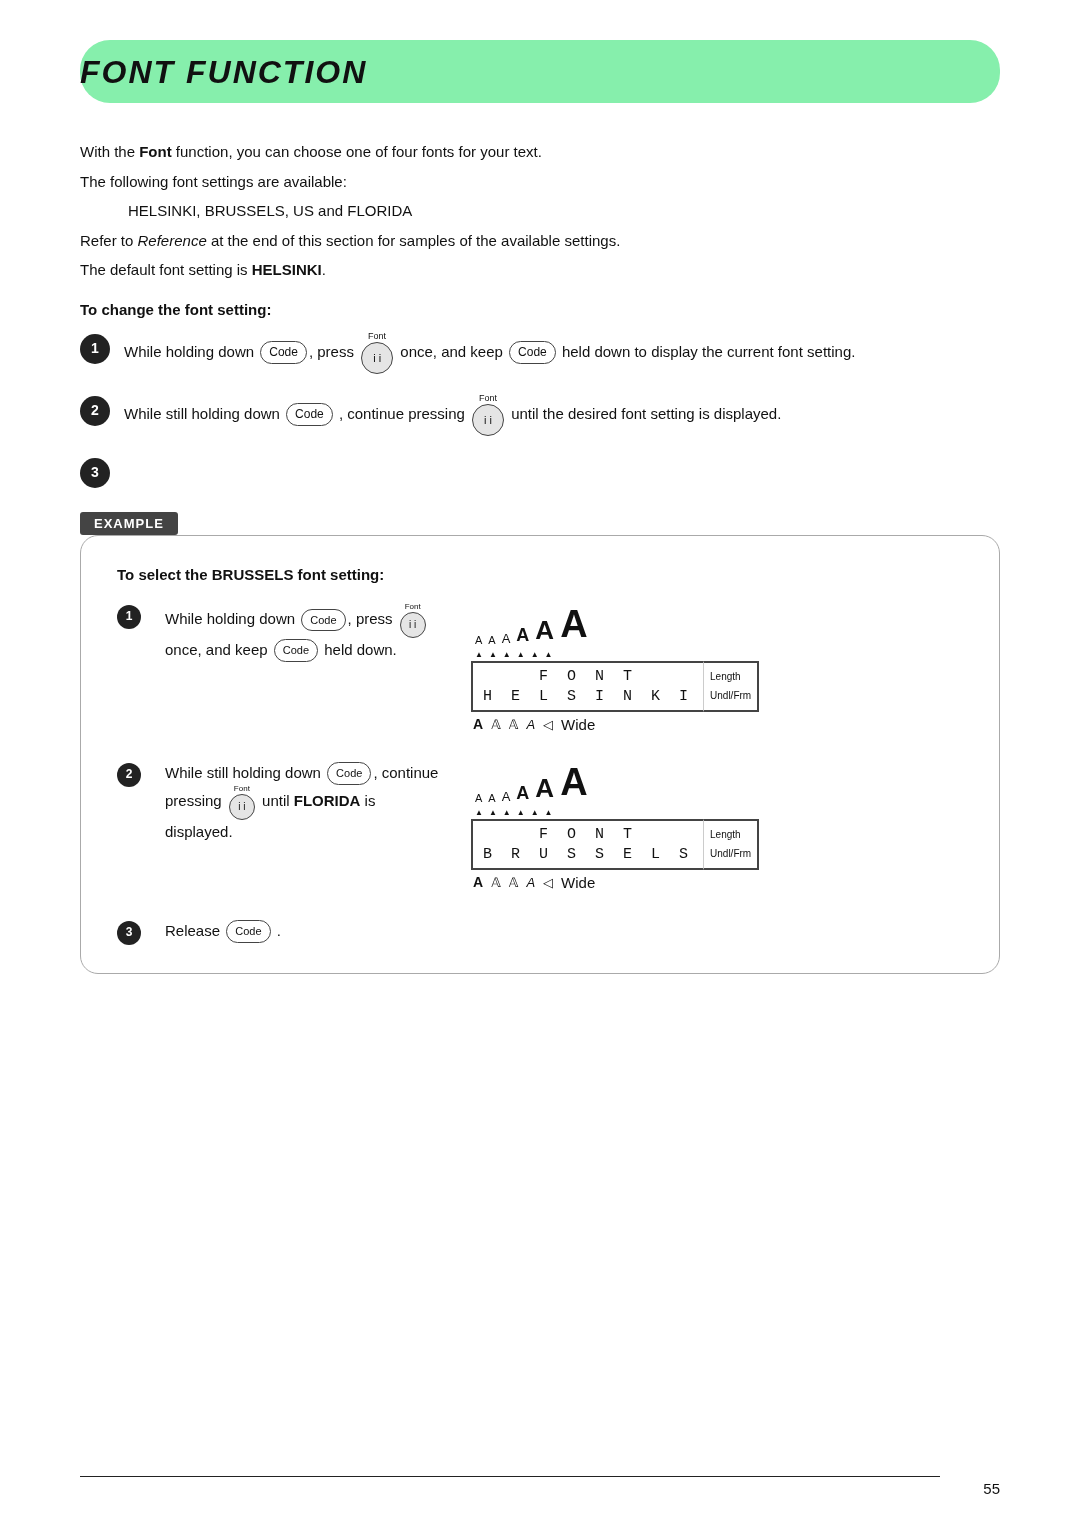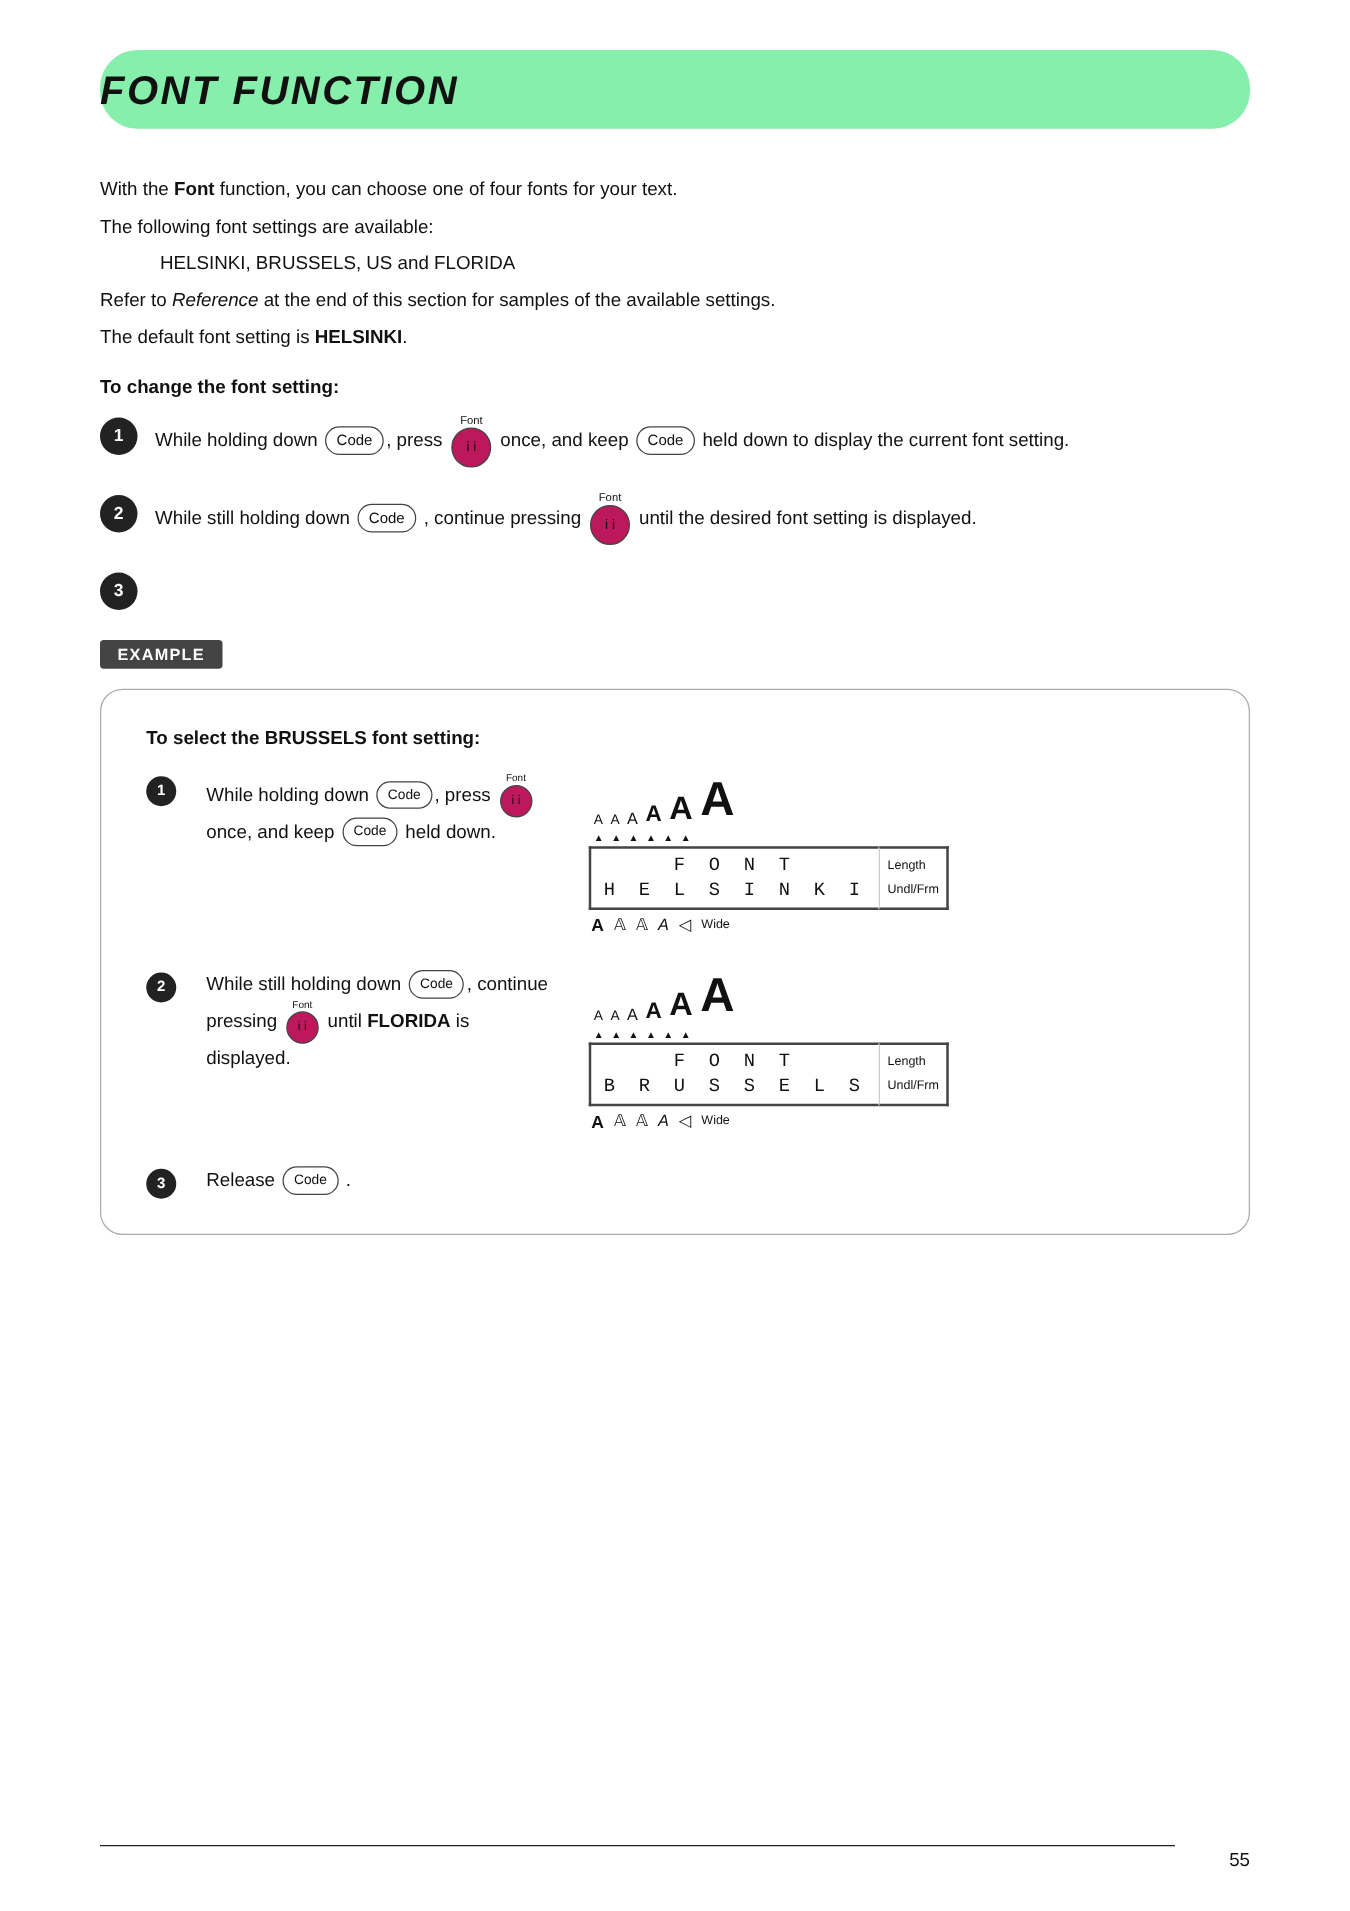--- a/index.html
+++ b/index.html
@@ -112,35 +112,35 @@
     }
     .key-circle {
       display: inline-block;
       border: 1.5px solid #444;
       border-radius: 50%;
       width: 32px;
       height: 32px;
       font-size: 11px;
       text-align: center;
       line-height: 30px;
-      background: #be185d;
+      background: #e5e5e5;
       vertical-align: middle;
     }
 
     
     .example-label {
       background: #444;
       color: #fff;
       font-size: 13px;
       font-weight: bold;
       letter-spacing: 1px;
       padding: 4px 14px;
       display: inline-block;
       border-radius: 3px;
-      margin-bottom: 16px;
+      margin-bottom: 0;
     }
 
     .example-box {
       border: 1.5px solid #aaa;
       border-radius: 18px;
       padding: 30px 36px 28px 36px;
       margin-bottom: 30px;
       background: #fff;
     }
 
@@ -233,21 +233,21 @@
     }
     .lcd-bottom-letter-outline {
       font-size: 13px;
       font-weight: normal;
     }
     .lcd-bottom-letter-italic {
       font-style: italic;
       font-size: 13px;
     }
     .lcd-bottom-arrow { font-size: 13px; }
-    .lcd-wide-label { font-size: 10px; margin-left: auto; }
+    .lcd-wide-label { font-size: 15px; margin-left: auto; }
 
     
     .page-footer {
       position: absolute;
       bottom: 32px;
       right: 80px;
       font-size: 15px;
       display: flex;
       align-items: center;
       gap: 10px;

